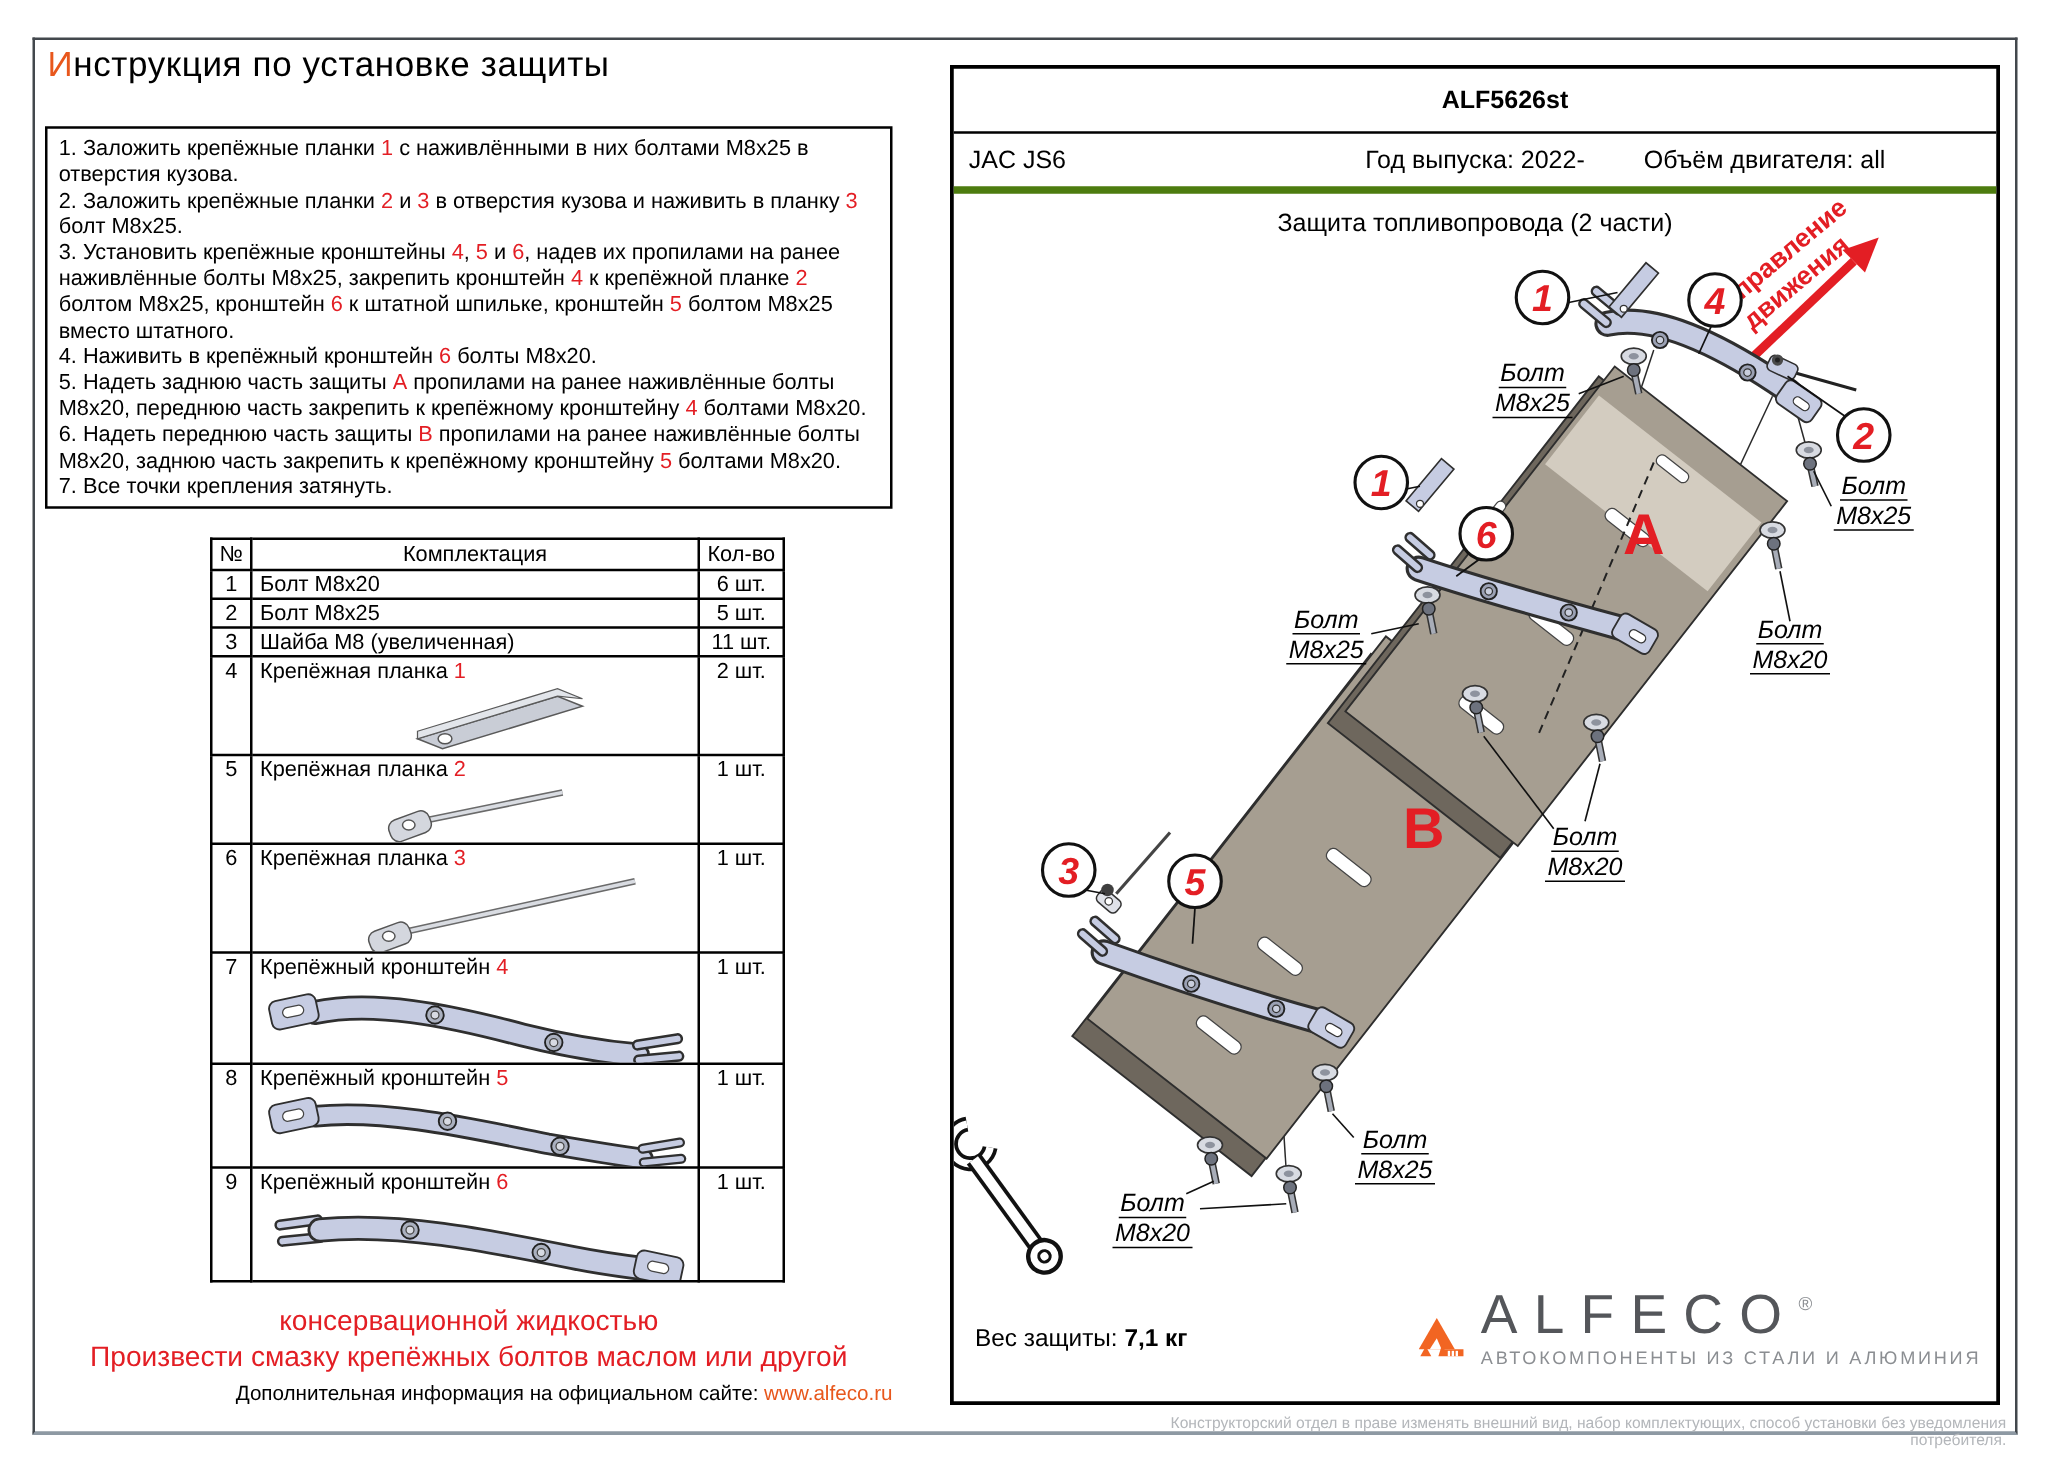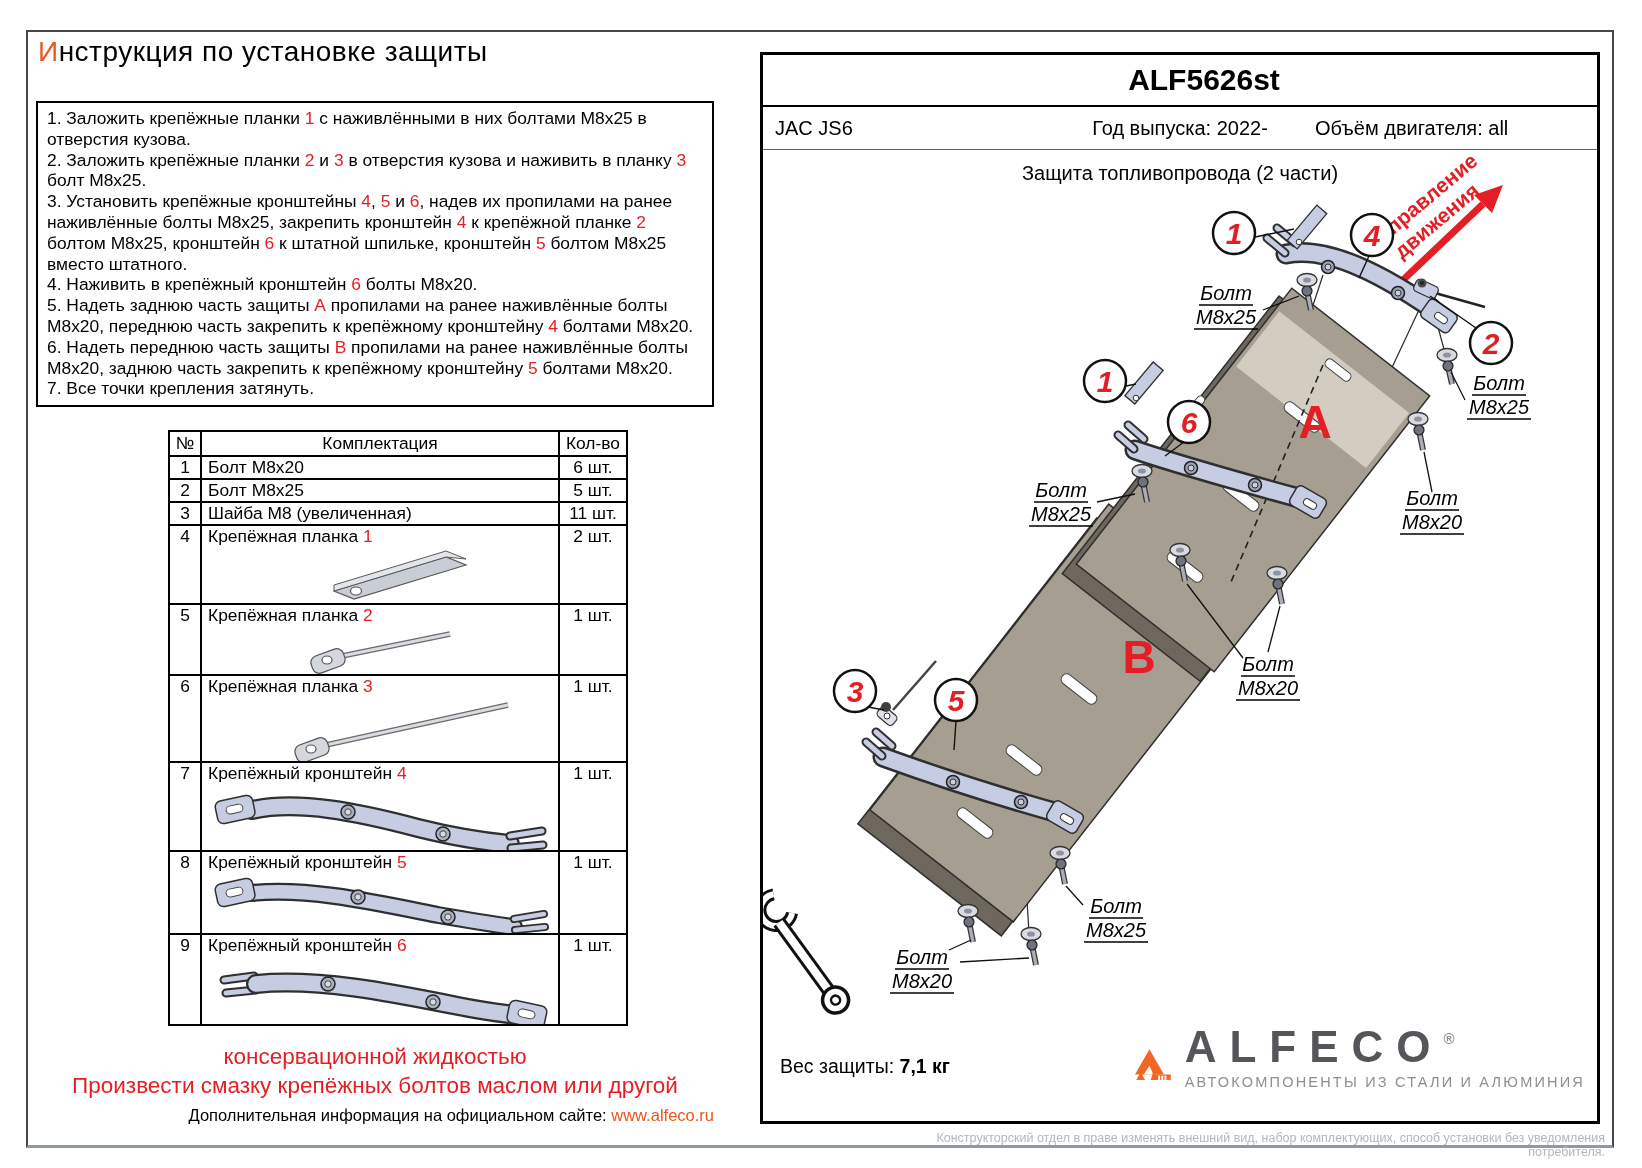--- a/index.html
+++ b/index.html
@@ -22,32 +22,32 @@
   .tbl td.c-name{text-align:left;padding-left:6px;}
   .tbl .pname{line-height:20px;}
   .tbl svg{display:block;}
   .hdr-row th{height:23px;vertical-align:middle;}
   .note{left:36px;top:1042px;width:678px;text-align:center;font-size:22.5px;line-height:29px;color:#e31e24;}
   .site-line{left:36px;top:1106px;width:678px;text-align:right;font-size:16.5px;}
   .site-line a{color:#e8571c;text-decoration:none;}
   
   .panel{left:760px;top:52px;width:840px;height:1072px;border:3px solid #000;box-sizing:border-box;}
   .panel-h1{height:50px;border-bottom:2px solid #000;display:flex;align-items:center;
-            justify-content:center;font-size:30px;font-weight:bold;padding-left:48px;}
-  .panel-h2{height:42px;border-bottom:1px solid #4d7c0f;display:flex;align-items:center;
+            justify-content:center;font-size:20px;font-weight:bold;padding-left:48px;}
+  .panel-h2{height:42px;border-bottom:6px solid #4d7c0f;display:flex;align-items:center;
             font-size:20px;padding:0 12px;}
   .panel-h2 span{flex:1;}
   .panel-h2 .mid{text-align:center;}
   .panel-h2 .rgt{text-align:left;}
   .diagram{position:relative;height:939px;overflow:hidden;}
   .diagram svg.art{position:absolute;left:0;top:0;}
   .info{left:17px;top:856px;font-size:19.5px;line-height:24px;white-space:pre;}
   .info .b{font-weight:bold;}
   .logo{left:372px;top:866px;width:450px;display:flex;align-items:flex-start;gap:12px;}
-  .logo-txt .word{font-size:44px;font-weight:bold;color:#54565a;letter-spacing:13px;line-height:46px;white-space:nowrap;}
+  .logo-txt .word{font-size:44px;font-weight:normal;color:#54565a;letter-spacing:13px;line-height:46px;white-space:nowrap;}
   .logo-txt sup{font-size:15px;color:#8b8e92;letter-spacing:0;vertical-align:18px;}
   .logo-tag{font-size:14.5px;color:#8b8e92;letter-spacing:2.2px;margin-top:4px;white-space:nowrap;}
   .disclaimer{left:895px;top:1131px;width:710px;text-align:right;font-size:12.5px;color:#b3b6ba;}
   
   text{font-family:"Liberation Sans",sans-serif;}
   .lbl{font-size:20px;font-style:italic;fill:#000;text-anchor:middle;}
   .callout-n{font-size:30px;font-weight:bold;font-style:italic;fill:#e31e24;text-anchor:middle;}
   .plate-letter{font-size:46px;font-weight:bold;fill:#e31e24;text-anchor:middle;}
   .dir-t{font-size:21px;font-weight:bold;fill:#e31e24;text-anchor:middle;}
   .dtitle{font-size:20px;fill:#000;text-anchor:middle;}

